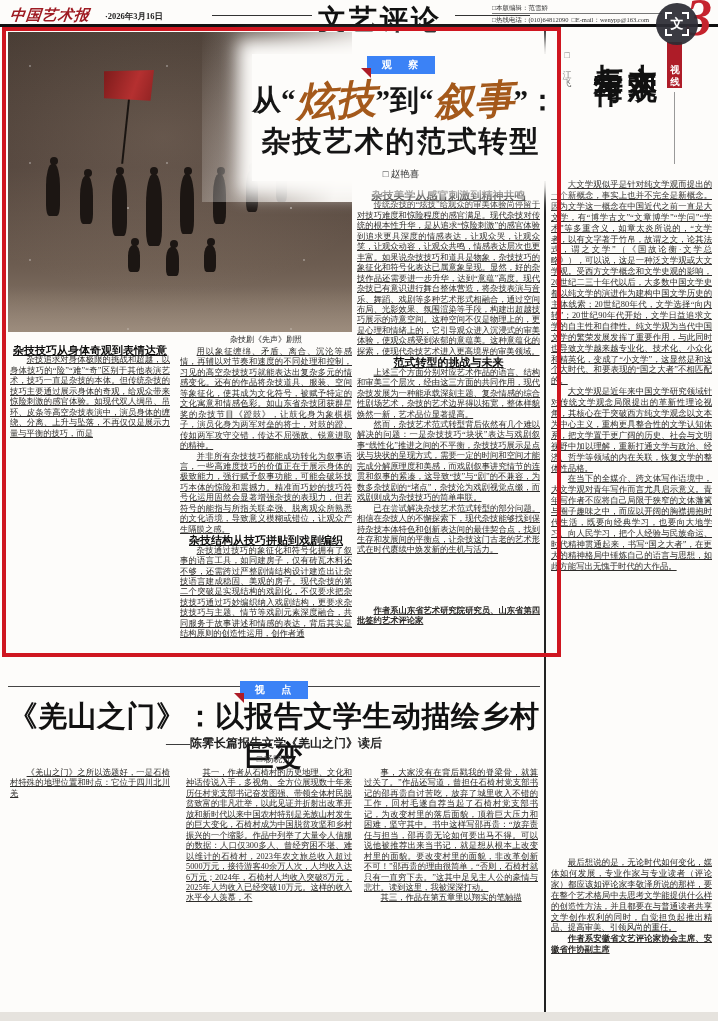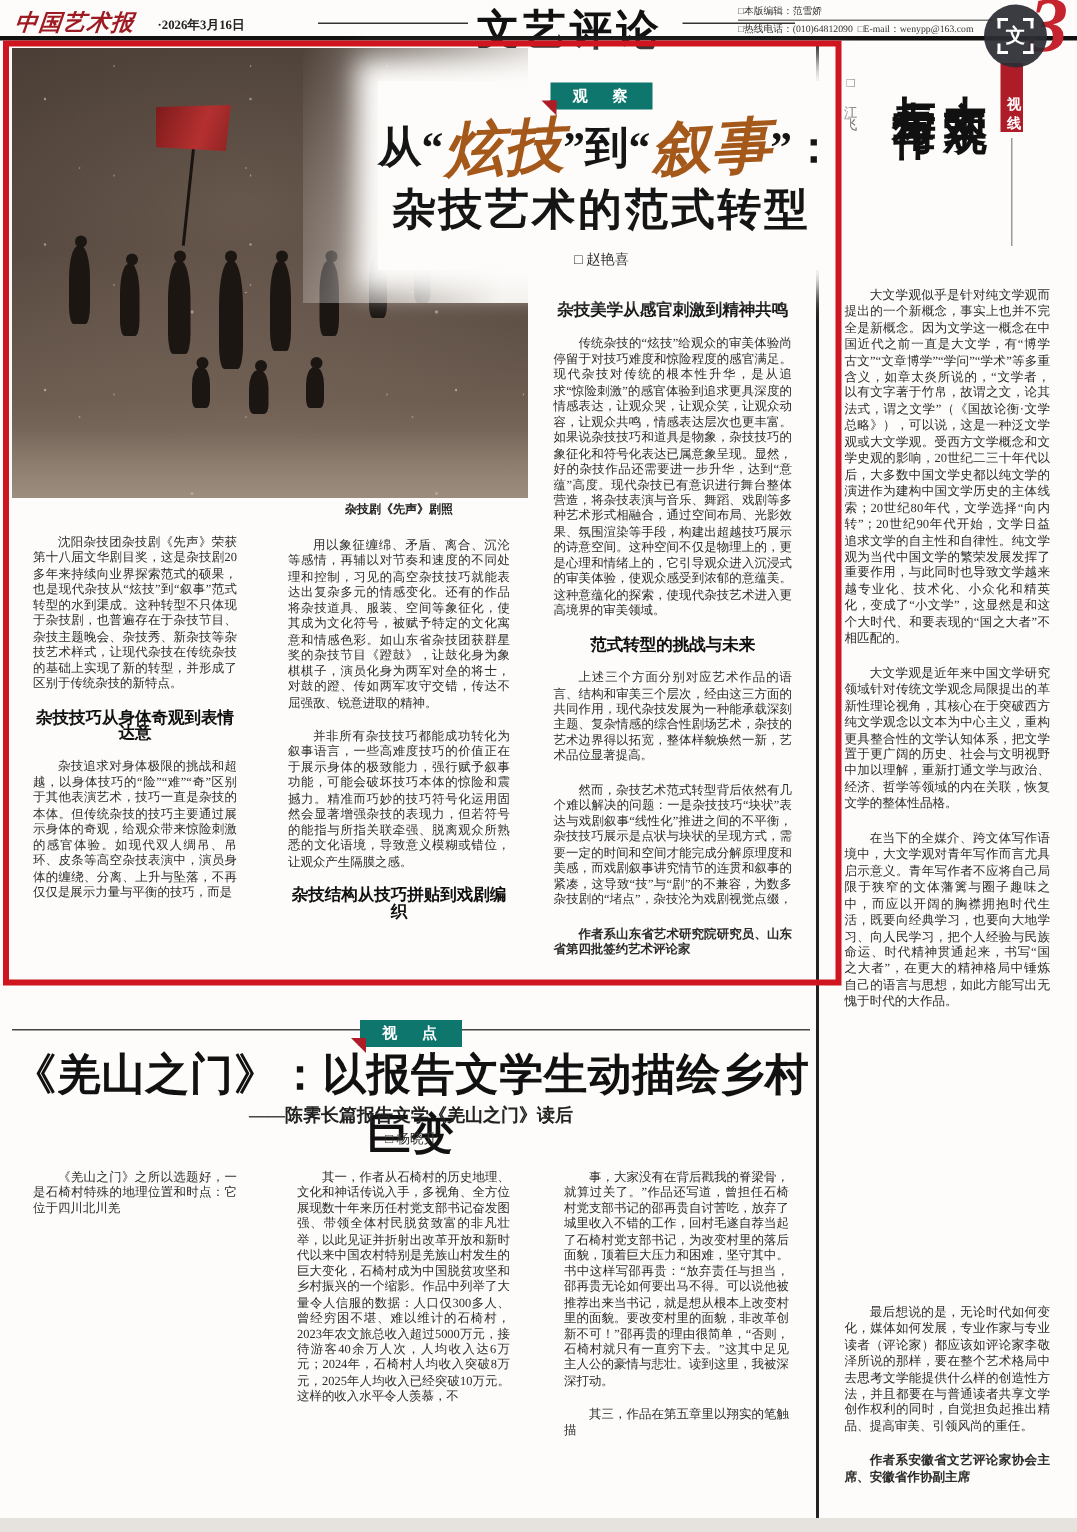--- a/index.html
+++ b/index.html
@@ -48,37 +48,37 @@
   .photo-fade{position:absolute;right:0;top:0;width:150px;height:170px;
      background:linear-gradient(105deg,transparent 0%,rgba(250,248,245,.55) 55%,rgba(250,248,245,.95) 90%);}
   .ground{position:absolute;left:0;bottom:0;width:100%;height:46px;
      background:linear-gradient(rgba(158,142,128,.0),rgba(172,156,140,.55));}
   .flagpole{position:absolute;left:118px;top:40px;width:2px;height:92px;background:#191411;transform:rotate(6deg);}
   .flag{position:absolute;left:96px;top:38px;width:50px;height:32px;
      background:linear-gradient(110deg,#7d1b1b,#b53030 60%,#8e2222);
      clip-path:polygon(0 4%,100% 0,93% 96%,0 88%);}
   .fig{position:absolute;background:#1c1613;border-radius:42% 42% 22% 22%;}
   .fig::before{content:"";position:absolute;top:-7px;left:28%;width:8px;height:8px;border-radius:50%;background:#1c1613;}
-  .caption{position:absolute;left:180px;top:334px;width:172px;font-size:8px;font-weight:bold;
+  .caption{position:absolute;left:180px;top:334px;width:172px;font-size:8px;font-weight:normal;
      color:#222;text-align:center;}
   
   .title-block{position:absolute;left:252px;top:54px;width:298px;background:#fdfcfa;z-index:2;
      box-shadow:0 0 16px 14px #fdfcfa;text-align:center;}
-  .badge{display:inline-block;background:#0f766e;color:#fff;font-size:10px;font-weight:bold;
+  .badge{display:inline-block;background:#3b82f6;color:#fff;font-size:10px;font-weight:bold;
      letter-spacing:7px;padding:2px 10px 2px 15px;position:relative;}
   .badge::before{content:"";position:absolute;left:-6px;bottom:-4px;border:5px solid transparent;
      border-right-color:#ae1c28;border-top-color:#ae1c28;}
   .t-line1{margin-top:4px;white-space:nowrap;font-weight:bold;color:#151515;font-size:29px;line-height:44px;}
   .t-hl{color:#a4591b;font-size:40px;font-style:italic;display:inline-block;transform:rotate(-3deg);
      font-family:"DejaVu Serif",serif;vertical-align:-4px;}
   .t-line2{font-size:29px;font-weight:bold;letter-spacing:2px;color:#151515;line-height:38px;}
   .byline{margin-top:8px;font-size:9.5px;color:#333;}
   
   .col{position:absolute;font-size:8.3px;line-height:10.45px;text-align:justify;overflow:hidden;color:#2e2c2a;}
-  .col p{margin:12px;text-indent:2em;}
+  .col p{margin:0;text-indent:2em;text-decoration:underline;}
   .subhead{font-weight:bold;text-align:center;font-size:11px;color:#0f0f0f;margin:5px 0 4px;text-indent:0 !important;}
   .bio{font-weight:bold;}
   
   .b-rule{position:absolute;left:8px;top:686px;width:532px;height:1px;background:#444;}
   .b-badge-wrap{position:absolute;left:8px;top:679px;width:532px;text-align:center;}
   .b-headline{position:absolute;left:8px;top:697px;width:532px;text-align:center;font-size:29px;
      font-weight:bold;color:#111;letter-spacing:0.5px;}
   .b-subtitle{position:absolute;left:8px;top:735px;width:532px;text-align:center;font-size:12px;font-weight:bold;color:#222;}
   .b-byline{position:absolute;left:8px;top:753px;width:532px;text-align:center;font-size:9px;color:#333;}
   
@@ -133,28 +133,28 @@
   <div class="caption">杂技剧《先声》剧照</div>
 
   <div class="title-block">
     <span class="badge">观 察</span>
     <div class="t-line1"><span>从“</span><span class="t-hl">炫技</span><span>”到“</span><span class="t-hl">叙事</span><span>”：</span></div>
     <div class="t-line2">杂技艺术的范式转型</div>
     <div class="byline">□ 赵艳喜</div>
   </div>
 
   <div class="col" style="left:10px;top:345px;width:160px;height:314px;">
-    <p>沈阳杂技团杂技剧《先声》荣获第十八届文华剧目奖，这是杂技剧20多年来持续向业界探索范式的硕果，也是现代杂技从“炫技”到“叙事”范式转型的水到渠成。这种转型不只体现于杂技剧，也普遍存在于杂技节目、杂技主题晚会、杂技秀、新杂技等杂技艺术样式，让现代杂技在传统杂技的基础上实现了新的转型，并形成了区别于传统杂技的新特点。</p>
     <p class="subhead">杂技技巧从身体奇观到表情达意</p>
     <p>杂技追求对身体极限的挑战和超越，以身体技巧的“险”“难”“奇”区别于其他表演艺术，技巧一直是杂技的本体。但传统杂技的技巧主要通过展示身体的奇观，给观众带来惊险刺激的感官体验。如现代双人绸吊、吊环、皮条等高空杂技表演中，演员身体的缠绕、分离、上升与坠落，不再仅仅是展示力量与平衡的技巧，而是</p>
   </div>
   <div class="col" style="left:180px;top:347px;width:172px;height:312px;">
     <p>用以象征缠绵、矛盾、离合、沉沦等感情，再辅以对节奏和速度的不同处理和控制，习见的高空杂技技巧就能表达出复杂多元的情感变化。还有的作品将杂技道具、服装、空间等象征化，使其成为文化符号，被赋予特定的文化寓意和情感色彩。如山东省杂技团获群星奖的杂技节目《蹬鼓》，让鼓化身为象棋棋子，演员化身为两军对垒的将士，对鼓的蹬、传如两军攻守交错，传达不屈强敌、锐意进取的精神。</p>
     <p>并非所有杂技技巧都能成功转化为叙事语言，一些高难度技巧的价值正在于展示身体的极致能力，强行赋予叙事功能，可能会破坏技巧本体的惊险和震撼力。精准而巧妙的技巧符号化运用固然会显著增强杂技的表现力，但若符号的能指与所指关联牵强、脱离观众所熟悉的文化语境，导致意义模糊或错位，让观众产生隔膜之感。</p>
     <p class="subhead">杂技结构从技巧拼贴到戏剧编织</p>
+    <p>杂技通过技巧的象征化和符号化拥有了叙事的语言工具，如同建房子，仅有砖瓦木料还不够，还需跨过严整剧情结构设计建造出让杂技语言建成稳固、美观的房子。现代杂技的第二个突破是实现结构的戏剧化，不仅要求把杂技技巧通过巧妙编织纳入戏剧结构，更要求杂技技巧与主题、情节等戏剧元素深度融合，共同服务于故事讲述和情感的表达，背后其实是结构原则的创造性运用，创作者通</p>
   </div>
   <div class="col bio" style="left:357px;top:606px;width:183px;height:36px;">
     <p>作者系山东省艺术研究院研究员、山东省第四批签约艺术评论家</p>
   </div>
   <div class="col" style="left:357px;top:190px;width:183px;height:413px;">
     <p class="subhead">杂技美学从感官刺激到精神共鸣</p>
     <p>传统杂技的“炫技”给观众的审美体验尚停留于对技巧难度和惊险程度的感官满足。现代杂技对传统的根本性升华，是从追求“惊险刺激”的感官体验到追求更具深度的情感表达，让观众哭，让观众笑，让观众动容，让观众共鸣，情感表达层次也更丰富。如果说杂技技巧和道具是物象，杂技技巧的象征化和符号化表达已属意象呈现。显然，好的杂技作品还需要进一步升华，达到“意蕴”高度。现代杂技已有意识进行舞台整体营造，将杂技表演与音乐、舞蹈、戏剧等多种艺术形式相融合，通过空间布局、光影效果、氛围渲染等手段，构建出超越技巧展示的诗意空间。这种空间不仅是物理上的，更是心理和情绪上的，它引导观众进入沉浸式的审美体验，使观众感受到浓郁的意蕴美。这种意蕴化的探索，使现代杂技艺术进入更高境界的审美领域。</p>
     <p class="subhead">范式转型的挑战与未来</p>
     <p>上述三个方面分别对应艺术作品的语言、结构和审美三个层次，经由这三方面的共同作用，现代杂技发展为一种能承载深刻主题、复杂情感的综合性剧场艺术，杂技的艺术边界得以拓宽，整体样貌焕然一新，艺术品位显著提高。</p>
     <p>然而，杂技艺术范式转型背后依然有几个难以解决的问题：一是杂技技巧“块状”表达与戏剧叙事“线性化”推进之间的不平衡，杂技技巧展示是点状与块状的呈现方式，需要一定的时间和空间才能完成分解原理度和美感，而戏剧叙事讲究情节的连贯和叙事的紧凑，这导致“技”与“剧”的不兼容，为数多杂技剧的“堵点”，杂技沦为戏剧视觉点缀，而戏剧则成为杂技技巧的简单串联。</p>

